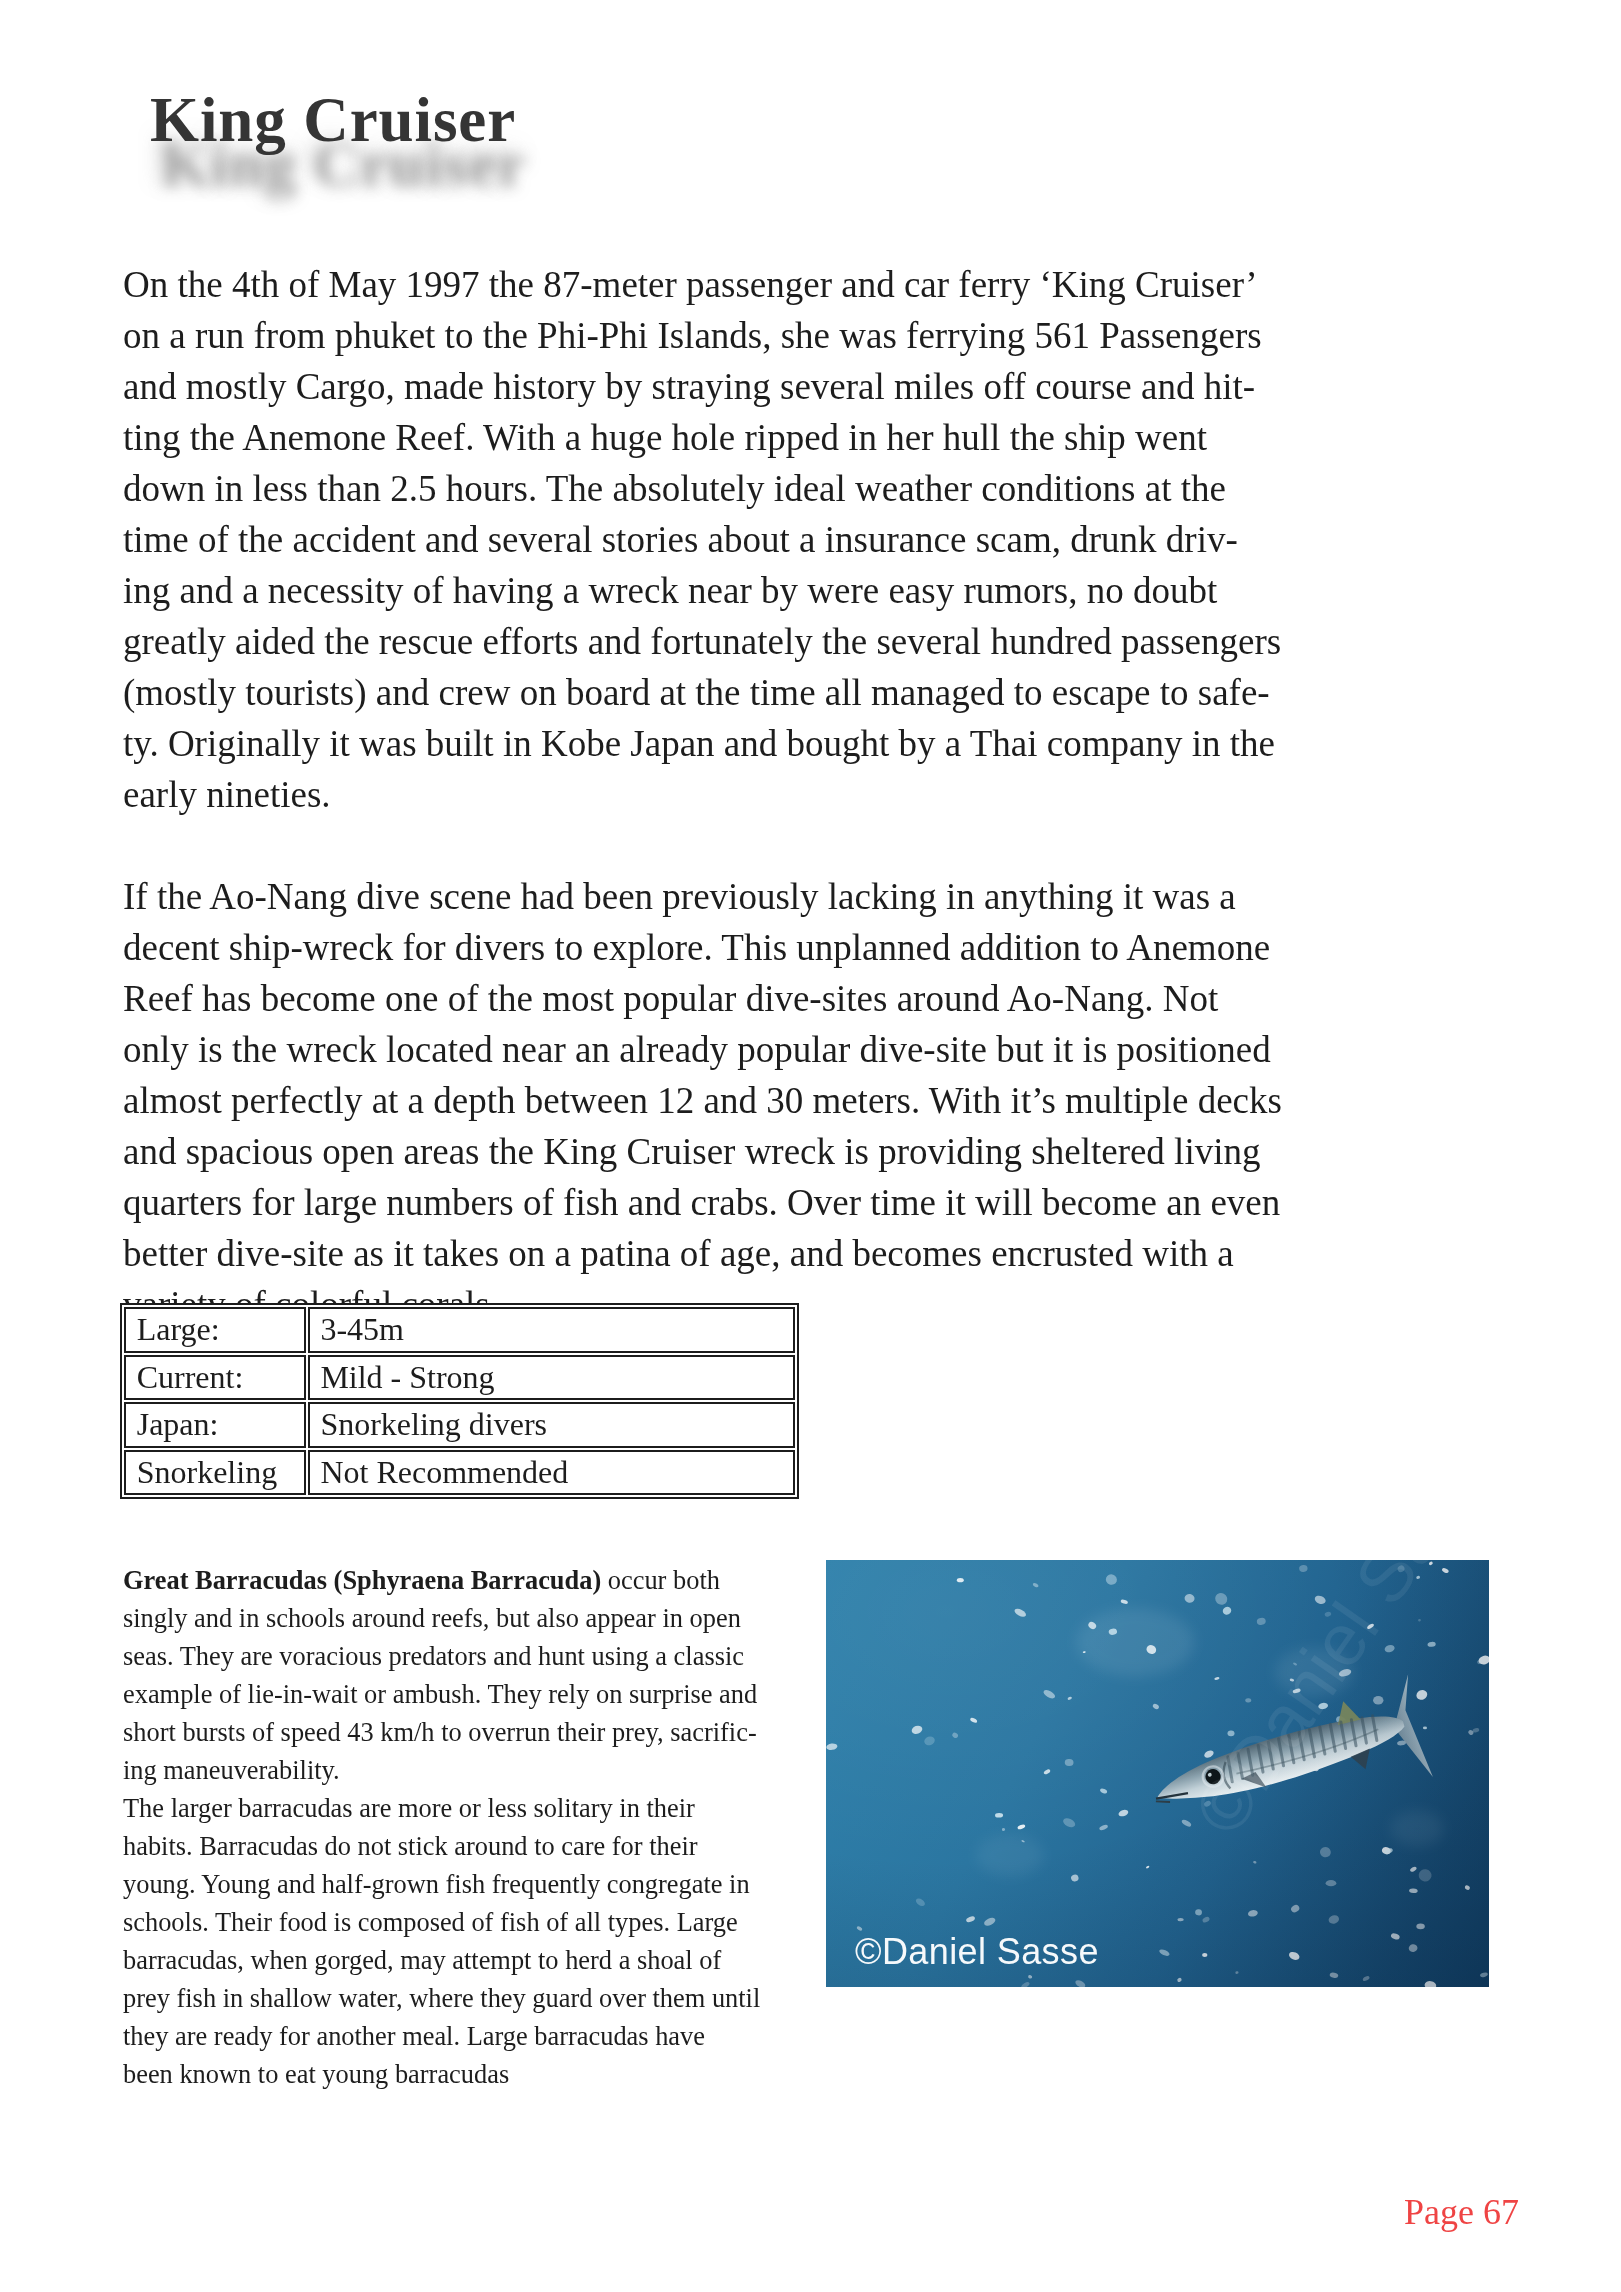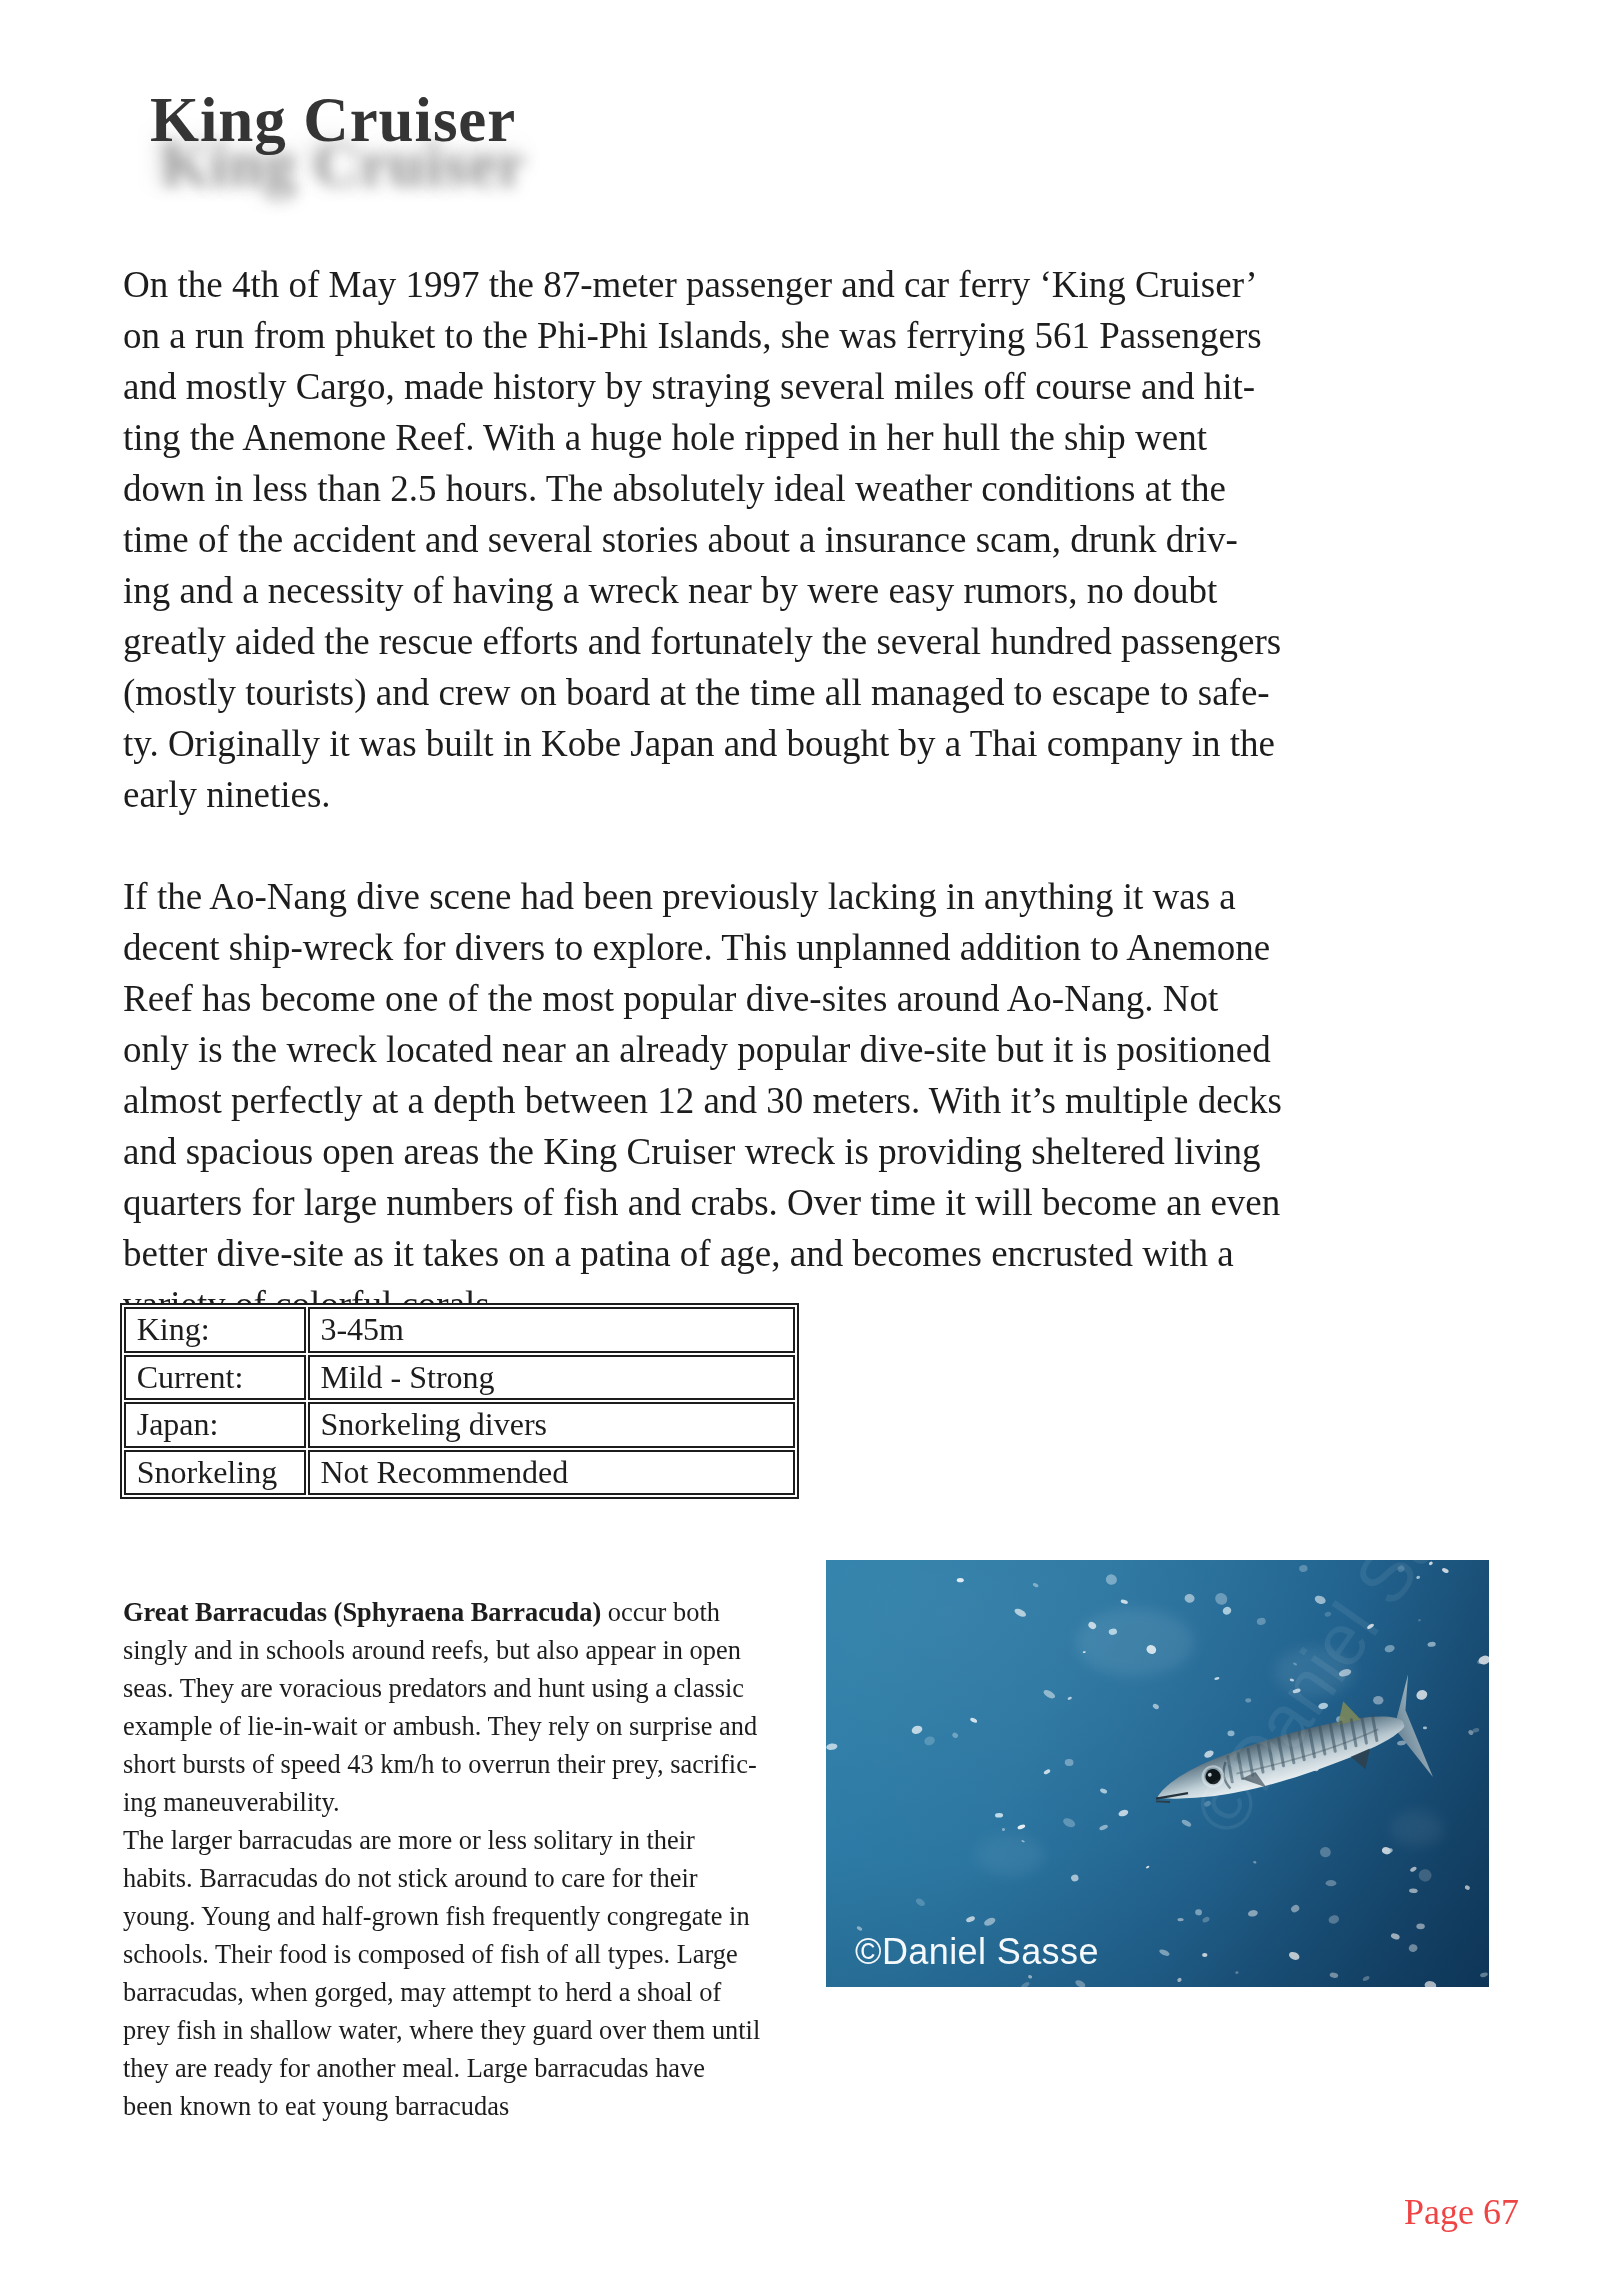--- a/index.html
+++ b/index.html
@@ -40,21 +40,20 @@
     vertical-align:middle;
     color:#1d1d1d;
     white-space:nowrap;
   }
   table.info td.lbl{width:158px;}
   table.info td.val{width:464px;}
   .barracuda{
     position:absolute;left:123px;top:1561px;width:681px;
     font-size:26.4px;line-height:38px;
     color:#1d1d1d;
-    margin-top:32px;
   }
   .barracuda .lead{font-weight:bold;}
   .barracuda .rest{white-space:pre-line;}
   figure.photo{
     position:absolute;left:826px;top:1560px;width:663px;height:427px;
     margin:0;overflow:hidden;
     background:linear-gradient(118deg,#2f81ab 0%,#2b76a1 34%,#22638f 62%,#16486f 88%,#113e63 100%);
   }
   figure.photo::after{
     content:"";position:absolute;inset:0;
@@ -110,21 +109,21 @@
 almost perfectly at a depth between 12 and 30 meters. With it’s multiple decks
 and spacious open areas the King Cruiser wreck is providing sheltered living
 quarters for large numbers of fish and crabs. Over time it will become an even
 better dive-site as it takes on a patina of age, and becomes encrusted with a
 variety of colorful corals.</div>
   </div>
 
   <table class="info">
     <tbody>
       <tr>
-        <td class="lbl">King:</td>
+        <td class="lbl">Large:</td>
         <td class="val">3-45m</td>
       </tr>
       <tr>
         <td class="lbl">Current:</td>
         <td class="val">Mild - Strong</td>
       </tr>
       <tr>
         <td class="lbl">Japan:</td>
         <td class="val">Snorkeling divers</td>
       </tr>

